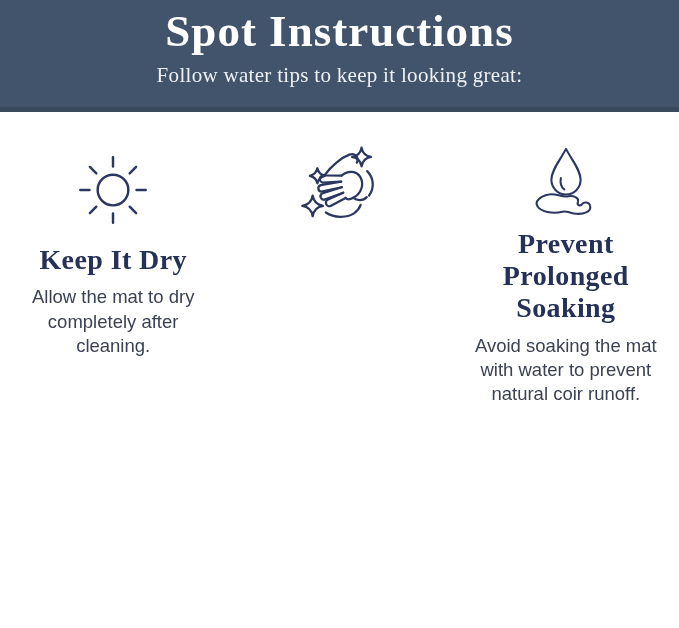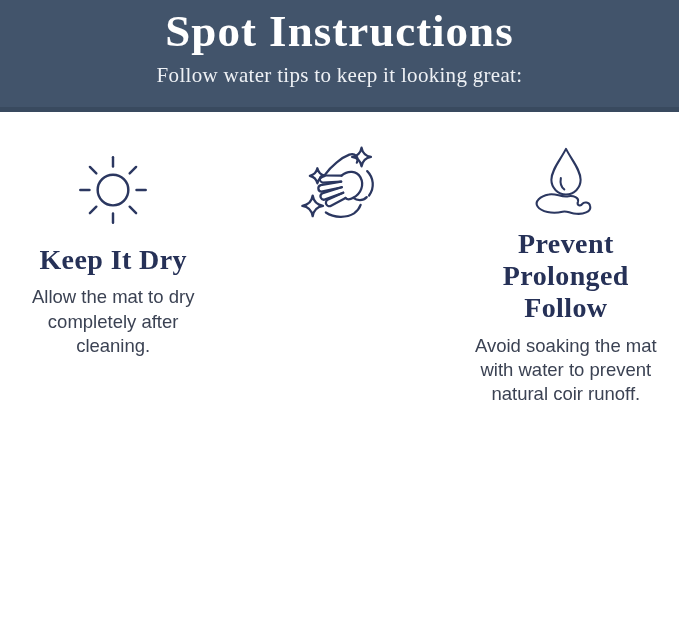--- a/index.html
+++ b/index.html
@@ -98,21 +98,21 @@
 
     <div class="card row2">
       <div class="icon-wrap">
         <svg class="icon-svg" width="86" height="80" viewBox="0 0 100 90">
           <path d="M50,10 C56,22 67,34 67,46 A17,17 0 0 1 33,46 C33,34 44,22 50,10 Z"></path>
           <path d="M44,44 C43,50 45,55 48,57"></path>
           <path d="M30,63 C20,65 13,71 17,77 C21,83 34,86 46,83 C51,82 53,84 59,85 C70,87 80,83 78,76 C77,72 71,71 69,74 C67,77 62,76 64,71 C65,67 59,64 53,65 C45,67 38,61 30,63 Z"></path>
         </svg>
       </div>
       <h2 class="card-title">Prevent Prolonged
-Follow</h2>
+Soaking</h2>
       <p class="card-body">Avoid soaking the mat
 with water to prevent
 natural coir runoff.</p>
     </div>
 
 
   </div>
 </div>
 
 </body></html>

